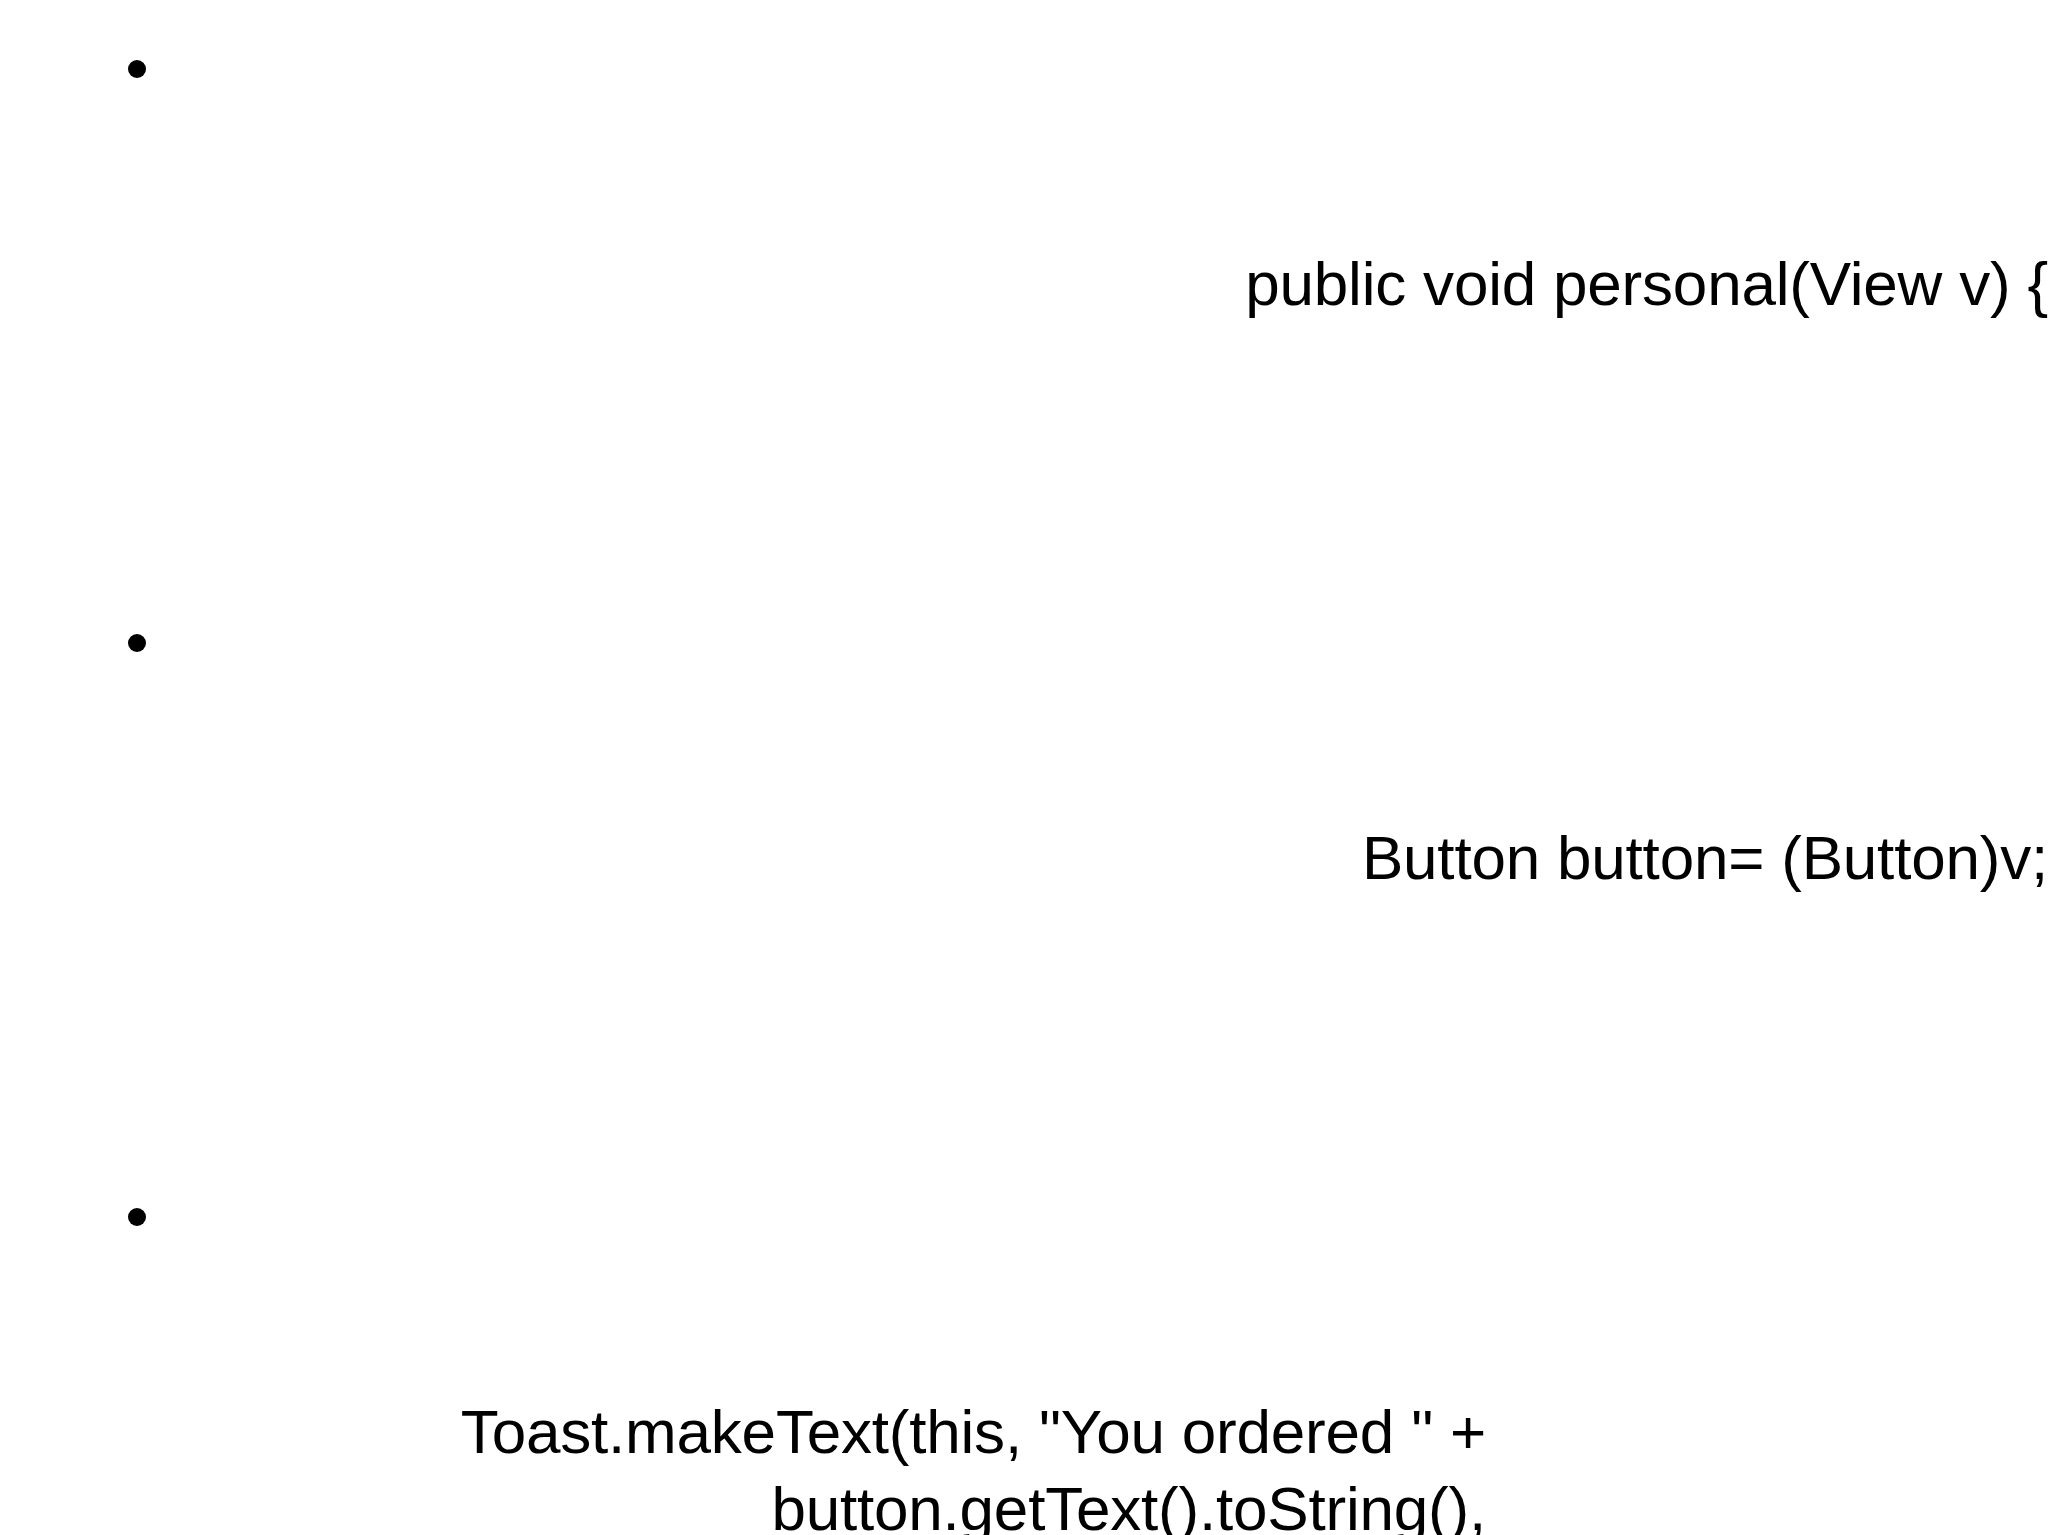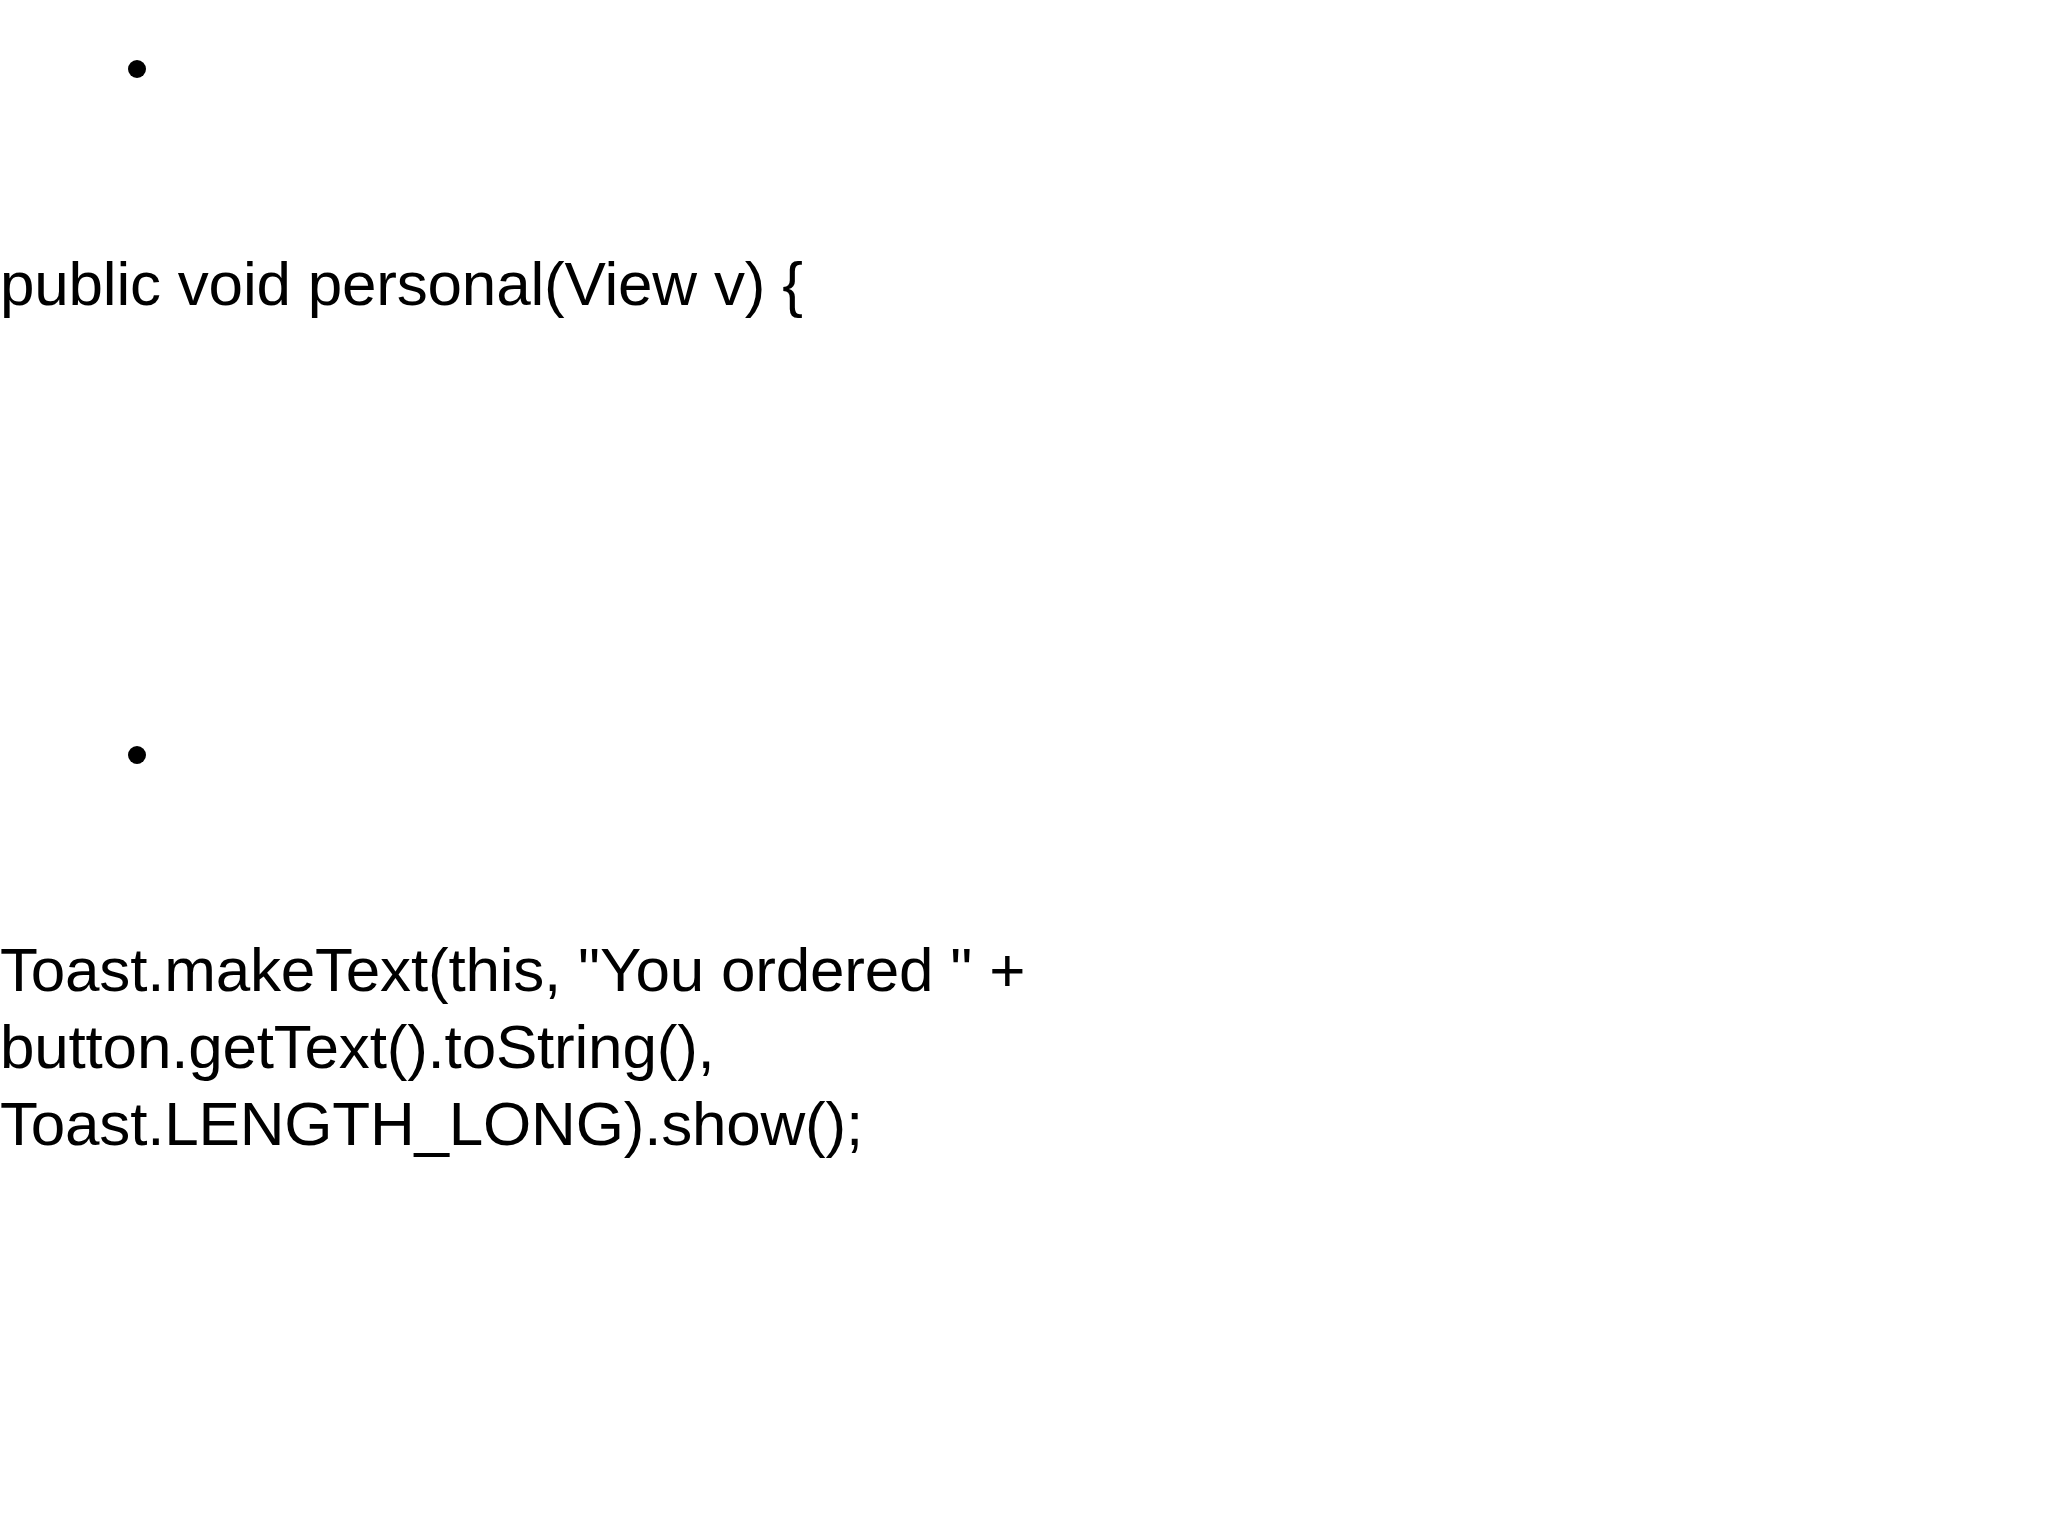--- a/index.html
+++ b/index.html
@@ -29,26 +29,28 @@
     margin: 0;
     padding: 0;
     position: absolute;
     left: 0;
     top: 0;
     width: 2048px;
   }
 
   .bullet-item {
     position: relative;
+    padding-left: 186px;
     margin: 0;
     font-size: 62px;
     line-height: 77px;
     letter-spacing: -0.2px;
     color: #000000;
     white-space: pre-wrap;
+    text-align: right;
   }
 
   .bullet-marker {
     position: absolute;
     left: 128px;
     top: 0;
     width: 18px;
     height: 18px;
     border-radius: 50%;
     background: #000000;
@@ -75,20 +77,24 @@
 
   <ul class="bullet-list">
 
     <li class="bullet-item" style="margin-top:14px;">
       <span class="bullet-marker"></span>
       <span class="bullet-text">public void personal(View v) {</span>
     </li>
 
     <div class="gap-1"></div>
 
+    <li class="bullet-item">
+      <span class="bullet-marker"></span>
+      <span class="bullet-text">Button button= (Button)v;</span>
+    </li>
 
     <div class="gap-2"></div>
 
     <li class="bullet-item" style="max-width:1300px;">
       <span class="bullet-marker"></span>
       <span class="bullet-text">Toast.makeText(this, "You ordered " + button.getText().toString(), Toast.LENGTH_LONG).show();</span>
     </li>
 
   </ul>
 </div>

